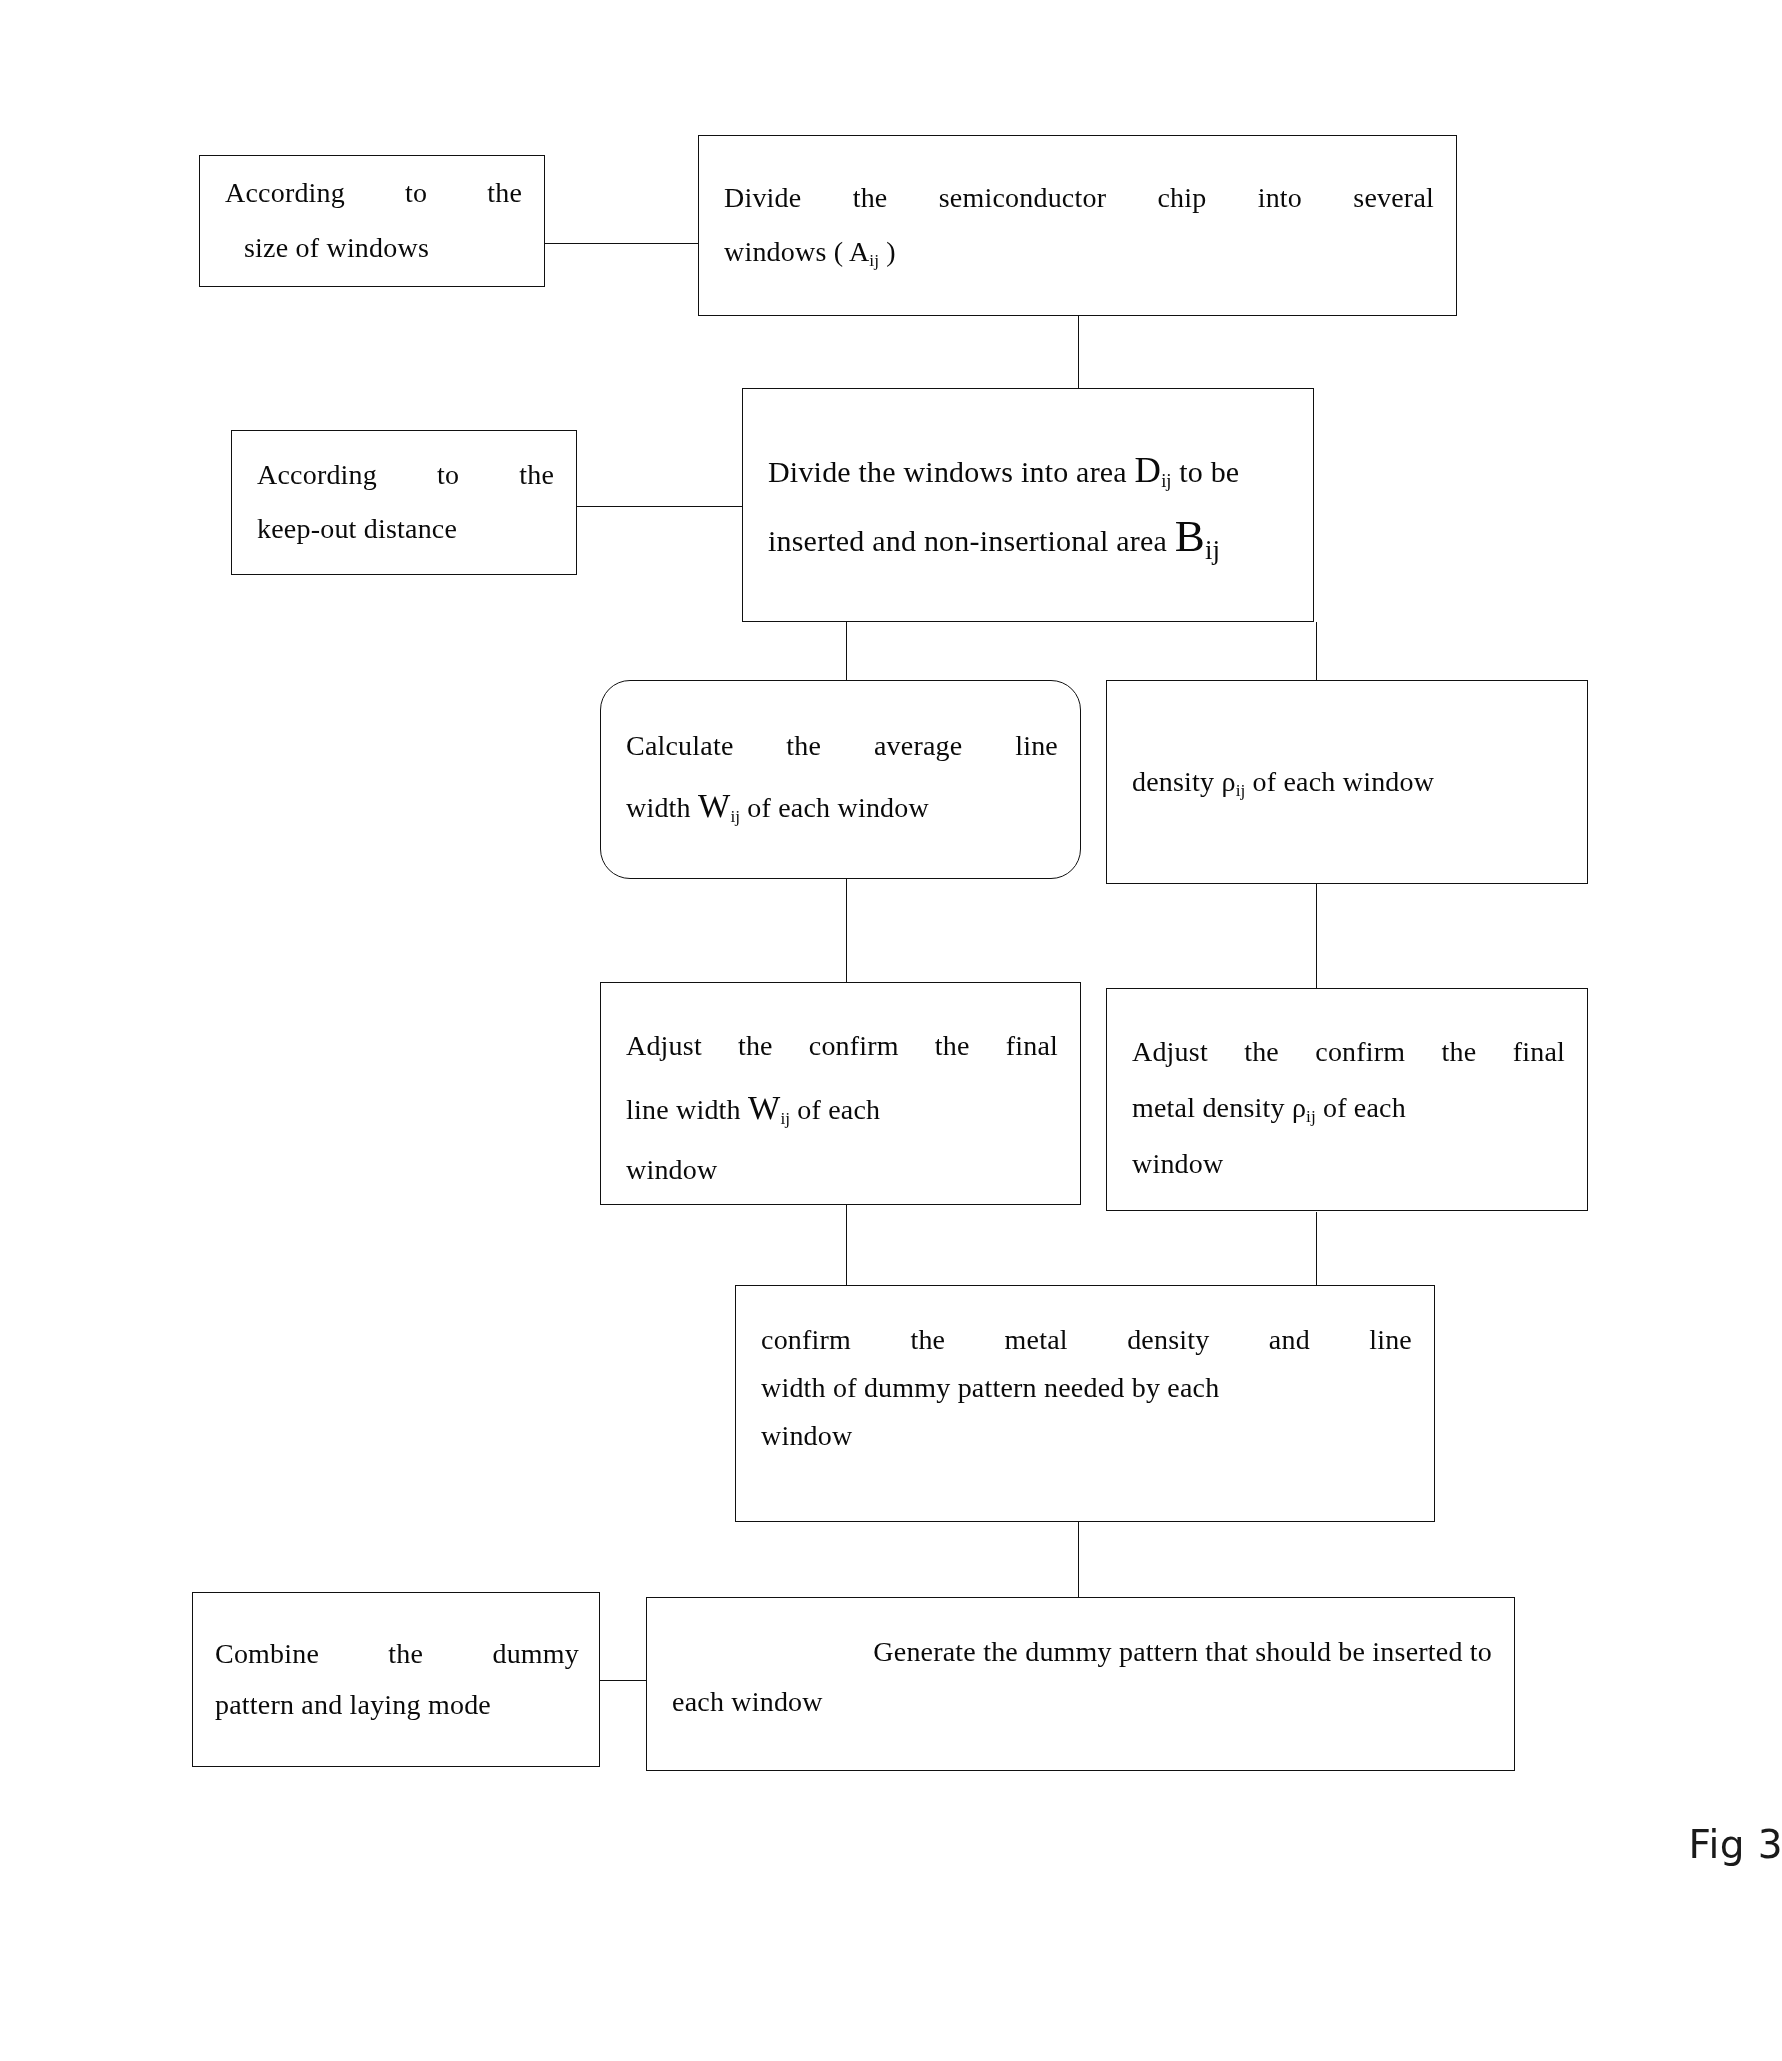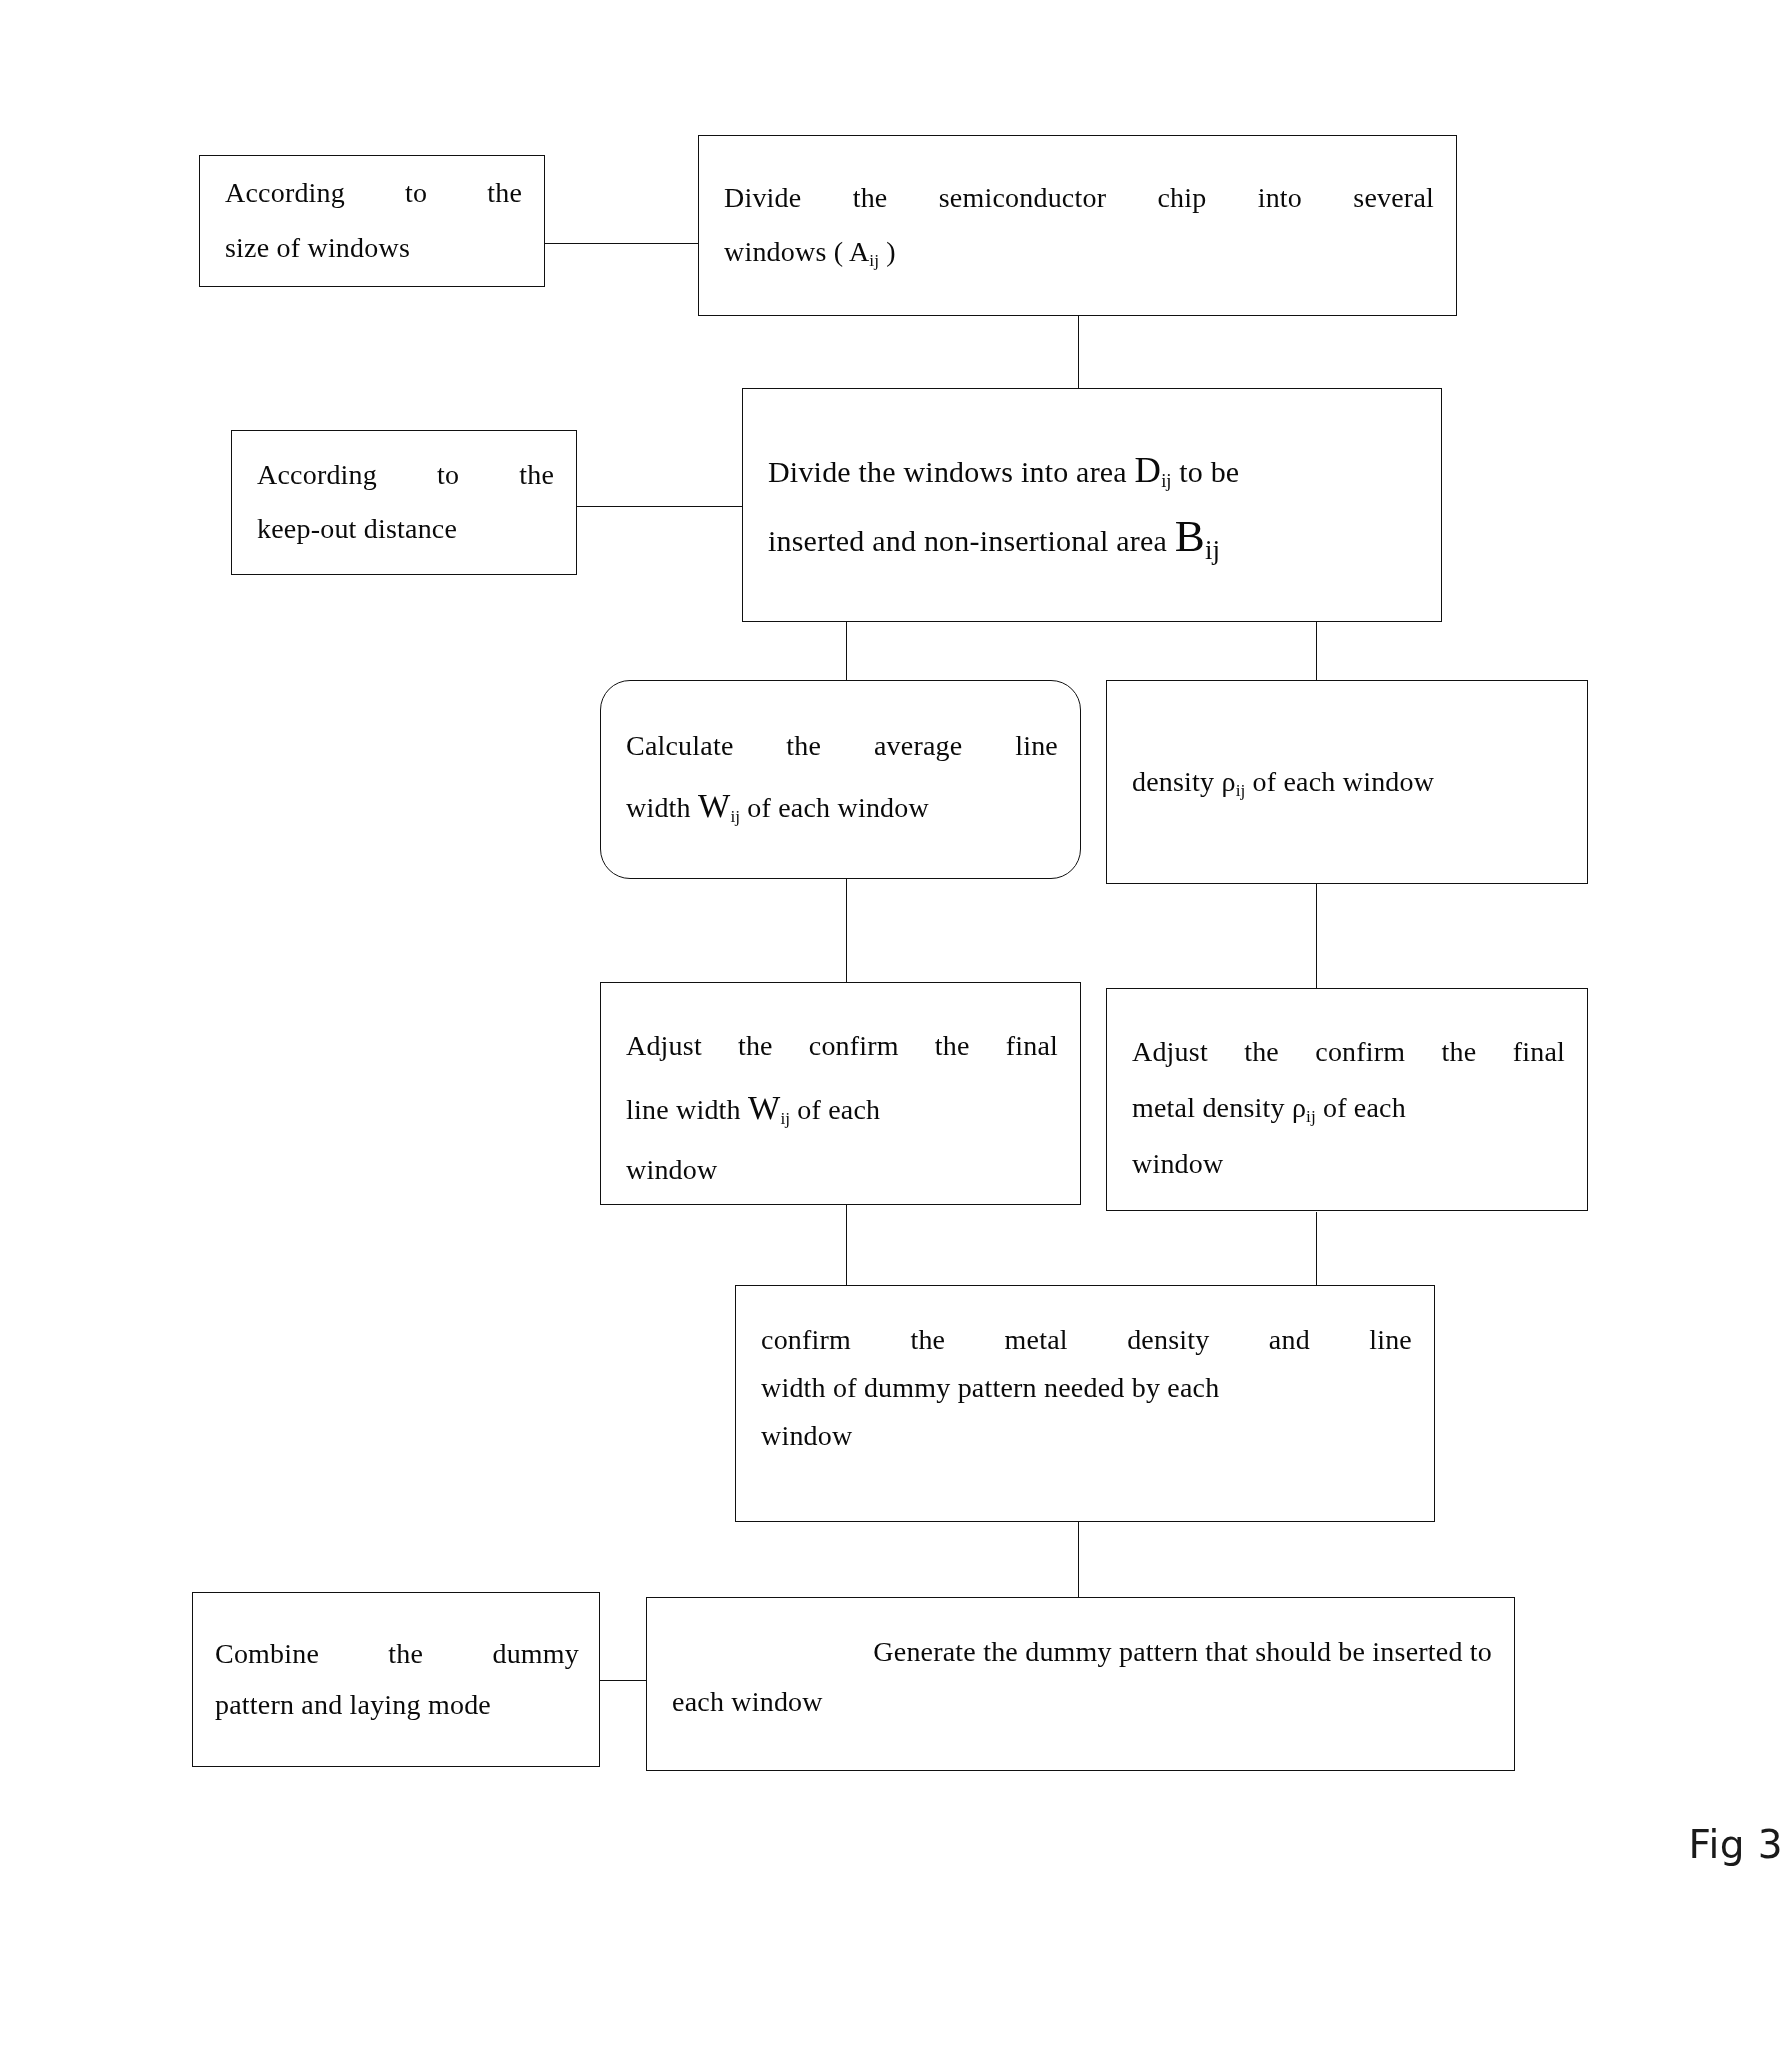--- a/index.html
+++ b/index.html
@@ -119,21 +119,21 @@
 
   <div class="conn h" style="left:600px; top:1680px; width:46px;"></div>
 
   <div class="node" style="left:199px; top:155px; width:346px; height:132px;">
     <div class="txt">
       <span class="nb" style="display:inline-block;width:100%;text-align:justify;text-align-last:justify;">
         <span>According</span>
         <span>to</span>
         <span>the</span>
       </span>
-      <span style="display:block;">size of windows</span>
+      <span style="display:block;margin-left:19px;">size of windows</span>
     </div>
   </div>
 
   <div class="node" style="left:698px; top:135px; width:759px; height:181px;">
     <div class="txt">
       <span style="display:block;text-align:justify;text-align-last:justify;">Divide the semiconductor chip into several</span>
       <span style="display:block;">
         <span>windows ( A</span><sub>ij</sub><span> )</span>
       </span>
     </div>
@@ -143,21 +143,21 @@
     <div class="txt">
       <span class="nb" style="display:inline-block;width:100%;text-align:justify;text-align-last:justify;">
         <span>According</span>
         <span>to</span>
         <span>the</span>
       </span>
       <span style="display:block;">keep-out distance</span>
     </div>
   </div>
 
-  <div class="node" style="left:742px; top:388px; width:700px; height:234px;">
+  <div class="node" style="left:742px; top:388px; width:572px; height:234px;">
     <div class="txt" style="font-size:30px;line-height:2.1;">
       <span style="display:block;">
         <span>Divide the windows into area </span><span class="var var-lg">D</span><sub>ij</sub><span>  to be</span>
       </span>
       <span style="display:block;">
         <span>inserted and non-insertional area </span><span class="var var-xl">B</span><sub style="font-size:0.9em;">ij</sub>
       </span>
     </div>
   </div>
 

